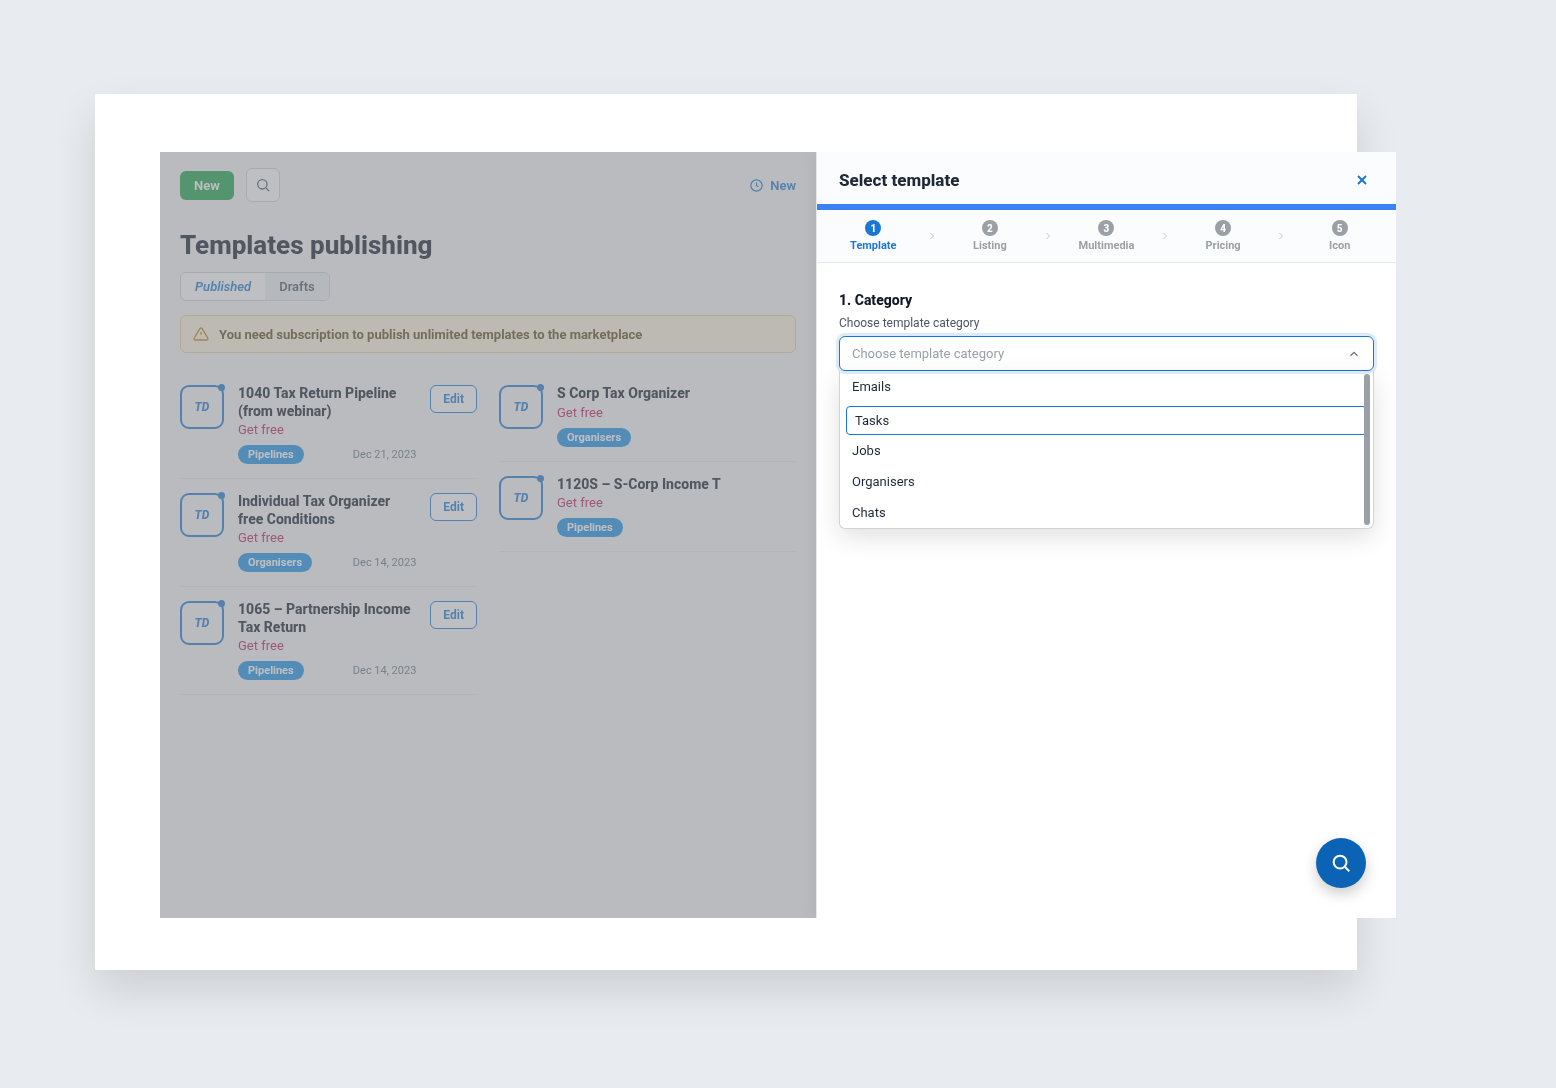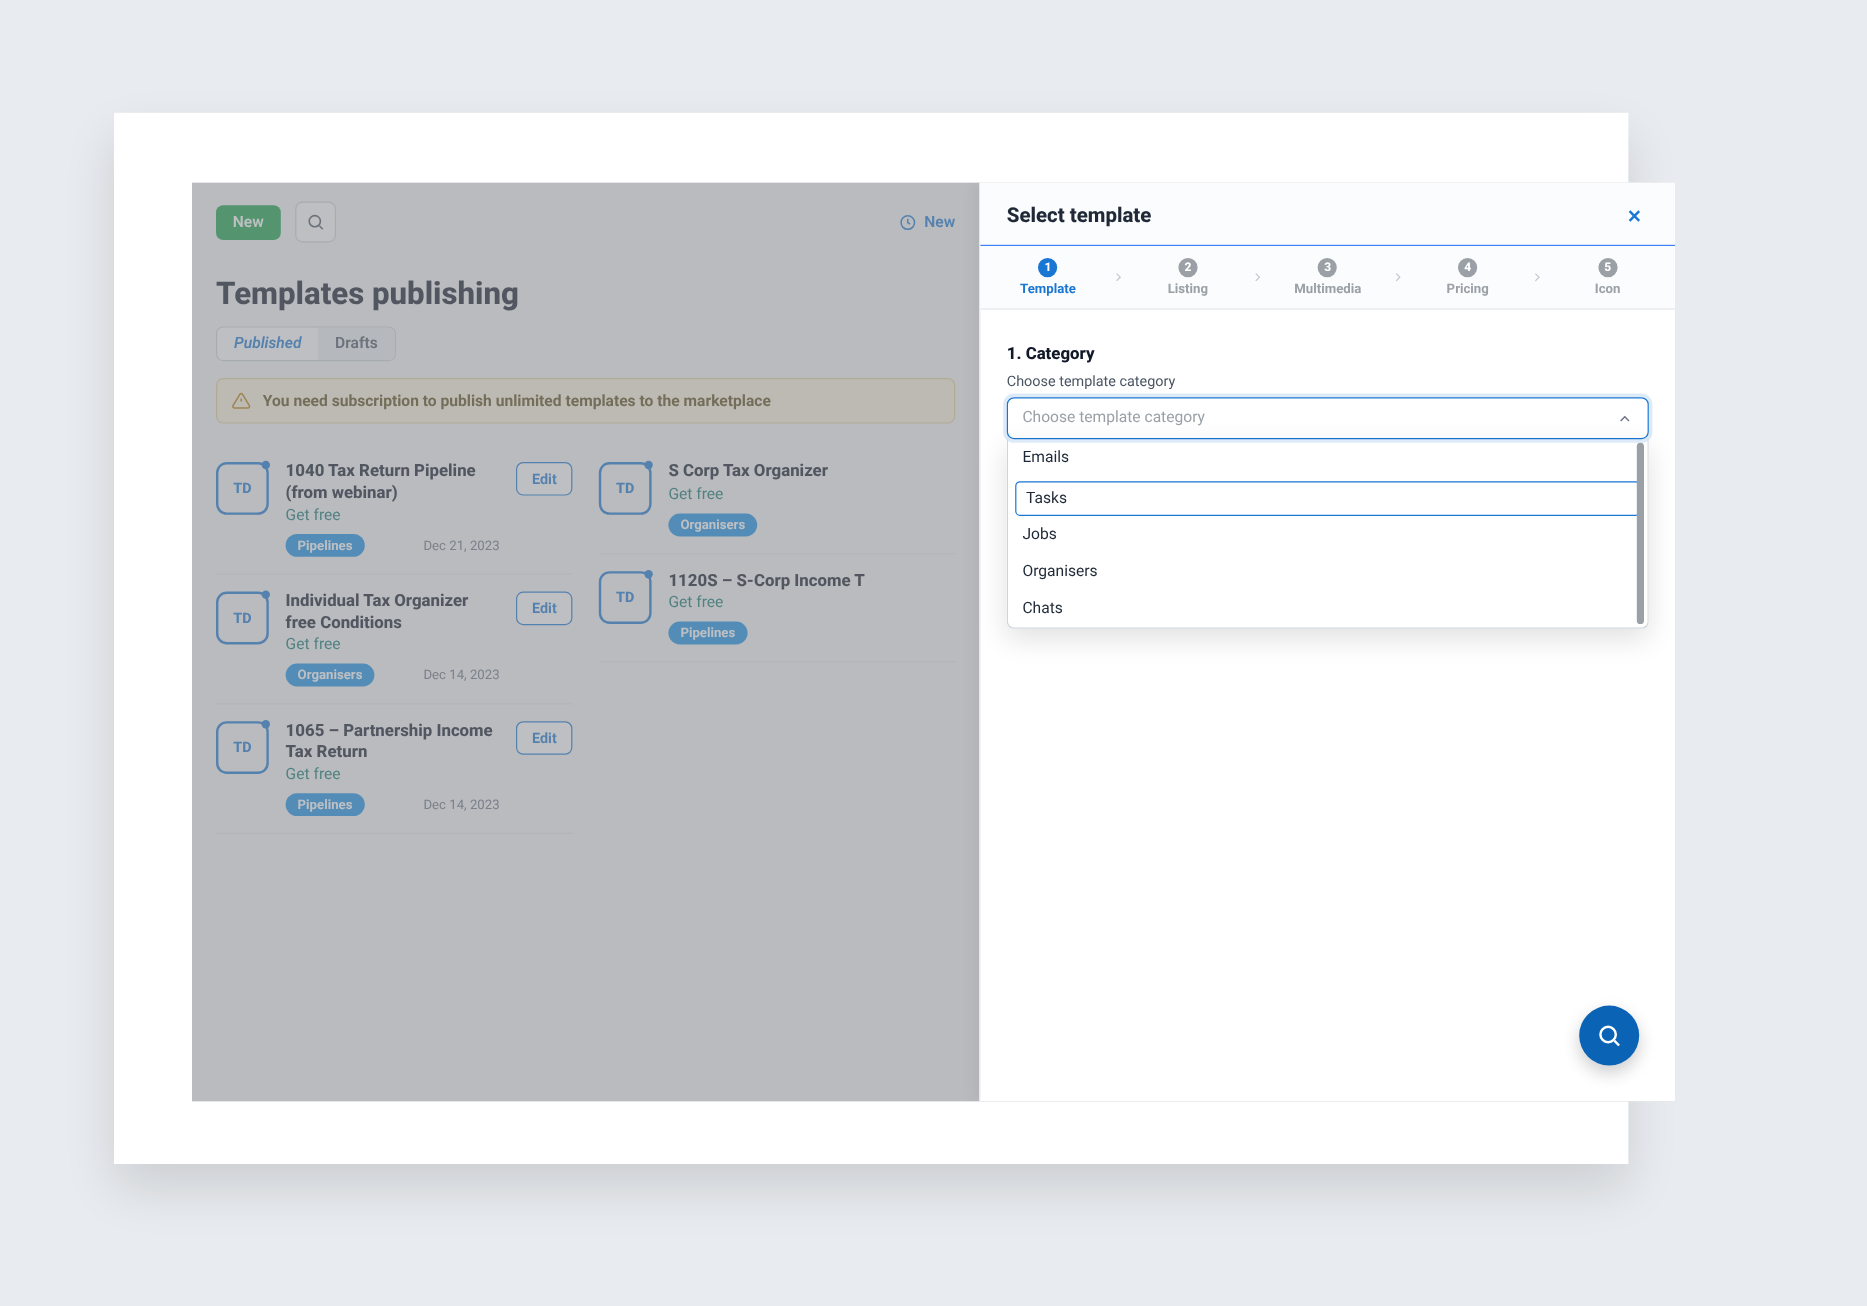--- a/index.html
+++ b/index.html
@@ -33,32 +33,32 @@
   .btn-new{background:var(--green);color:#fff;border:none;border-radius:6px;padding:7px 14px;font-weight:600;font-size:13px;cursor:pointer;}
   .icon-btn{width:34px;height:34px;border:1px solid var(--border);border-radius:6px;background:#fff;display:flex;align-items:center;justify-content:center;cursor:pointer;}
   .topbar-right{margin-left:auto;display:flex;align-items:center;gap:6px;color:var(--blue);font-size:13px;font-weight:600;}
   h1.page-title{font-size:26px;font-weight:800;color:#111827;margin:28px 0 12px;}
   .tabs{display:inline-flex;border:1px solid var(--border);border-radius:6px;overflow:hidden;margin-bottom:14px;}
   .tab{padding:6px 14px;font-size:13px;font-weight:600;cursor:pointer;background:#eef0f2;color:#4b5563;}
   .tab.active{background:#fff;color:var(--blue);font-style:italic;}
   .alert{border:1px solid var(--amber-border);background:var(--amber-bg);color:var(--amber-text);border-radius:6px;padding:10px 12px;display:flex;align-items:center;gap:10px;font-weight:700;font-size:13px;margin-bottom:18px;}
   .grid{display:grid;grid-template-columns:1fr 1fr;gap:0 22px;}
   .template-row{display:flex;gap:14px;padding:14px 0;border-bottom:1px solid #e5e7eb;}
-  .td-icon{width:44px;height:44px;border:2px solid var(--blue);border-radius:9px;display:flex;align-items:center;justify-content:center;font-size:12px;font-weight:800;color:var(--blue);flex:0 0 auto;position:relative;}
+  .td-icon{width:44px;height:44px;border:2px solid var(--blue);border-radius:9px;display:flex;align-items:center;justify-content:center;font-size:12px;font-weight:800;color:var(--blue);flex:0 0 auto;position:relative;font-style:italic;}
   .td-icon::before{content:"";position:absolute;right:-3px;top:-3px;width:7px;height:7px;border-radius:50%;background:var(--blue);}
   .tpl-body{flex:1;min-width:0;}
   .tpl-title{font-size:14px;font-weight:800;color:#111827;line-height:1.25;}
-  .tpl-sub{font-size:13px;color:#0f766e;margin-top:2px;}
+  .tpl-sub{font-size:13px;color:#be185d;margin-top:2px;}
   .tpl-meta{display:flex;align-items:center;gap:8px;margin-top:8px;}
   .pill{background:var(--pill);color:#fff;font-size:11px;font-weight:700;border-radius:999px;padding:3px 10px;}
   .tpl-date{margin-left:auto;font-size:11px;color:#6b7280;}
   .btn-edit{border:1px solid var(--blue);color:var(--blue);background:#fff;border-radius:6px;padding:4px 12px;font-size:12px;font-weight:700;cursor:pointer;height:28px;align-self:flex-start;}
   
   .panel{position:absolute;right:0;top:0;width:580px;height:100%;background:#fff;z-index:4;border-left:1px solid #e5e7eb;display:flex;flex-direction:column;box-shadow:-4px 0 12px rgba(0,0,0,.05);}
-  .panel-header{display:flex;align-items:center;justify-content:space-between;padding:16px 22px 12px;border-bottom:1px solid #3b82f6;background:#fbfcfd;gap:11px;}
+  .panel-header{display:flex;align-items:center;justify-content:space-between;padding:16px 22px 12px;border-bottom:6px solid #3b82f6;background:#fbfcfd;gap:11px;}
   .panel-title{font-size:17px;font-weight:800;color:#1f2937;}
   .close-btn{color:var(--blue);background:none;border:none;cursor:pointer;padding:4px;}
   .stepper{display:flex;align-items:center;padding:10px 6px;border-bottom:1px solid #e5e7eb;background:#fbfcfd;}
   .step{flex:1;display:flex;flex-direction:column;align-items:center;gap:3px;font-size:11px;color:var(--step-inactive);}
   .step.active{color:var(--blue);}
   .step .dot{width:16px;height:16px;border-radius:50%;background:var(--step-inactive);color:#fff;font-size:10px;font-weight:800;display:flex;align-items:center;justify-content:center;}
   .step.active .dot{background:var(--blue);}
   .step .lbl{font-weight:700;}
   .chev{color:#c0c5cc;flex:0 0 auto;padding:0 2px;}
   .panel-body{padding:16px 22px;}

